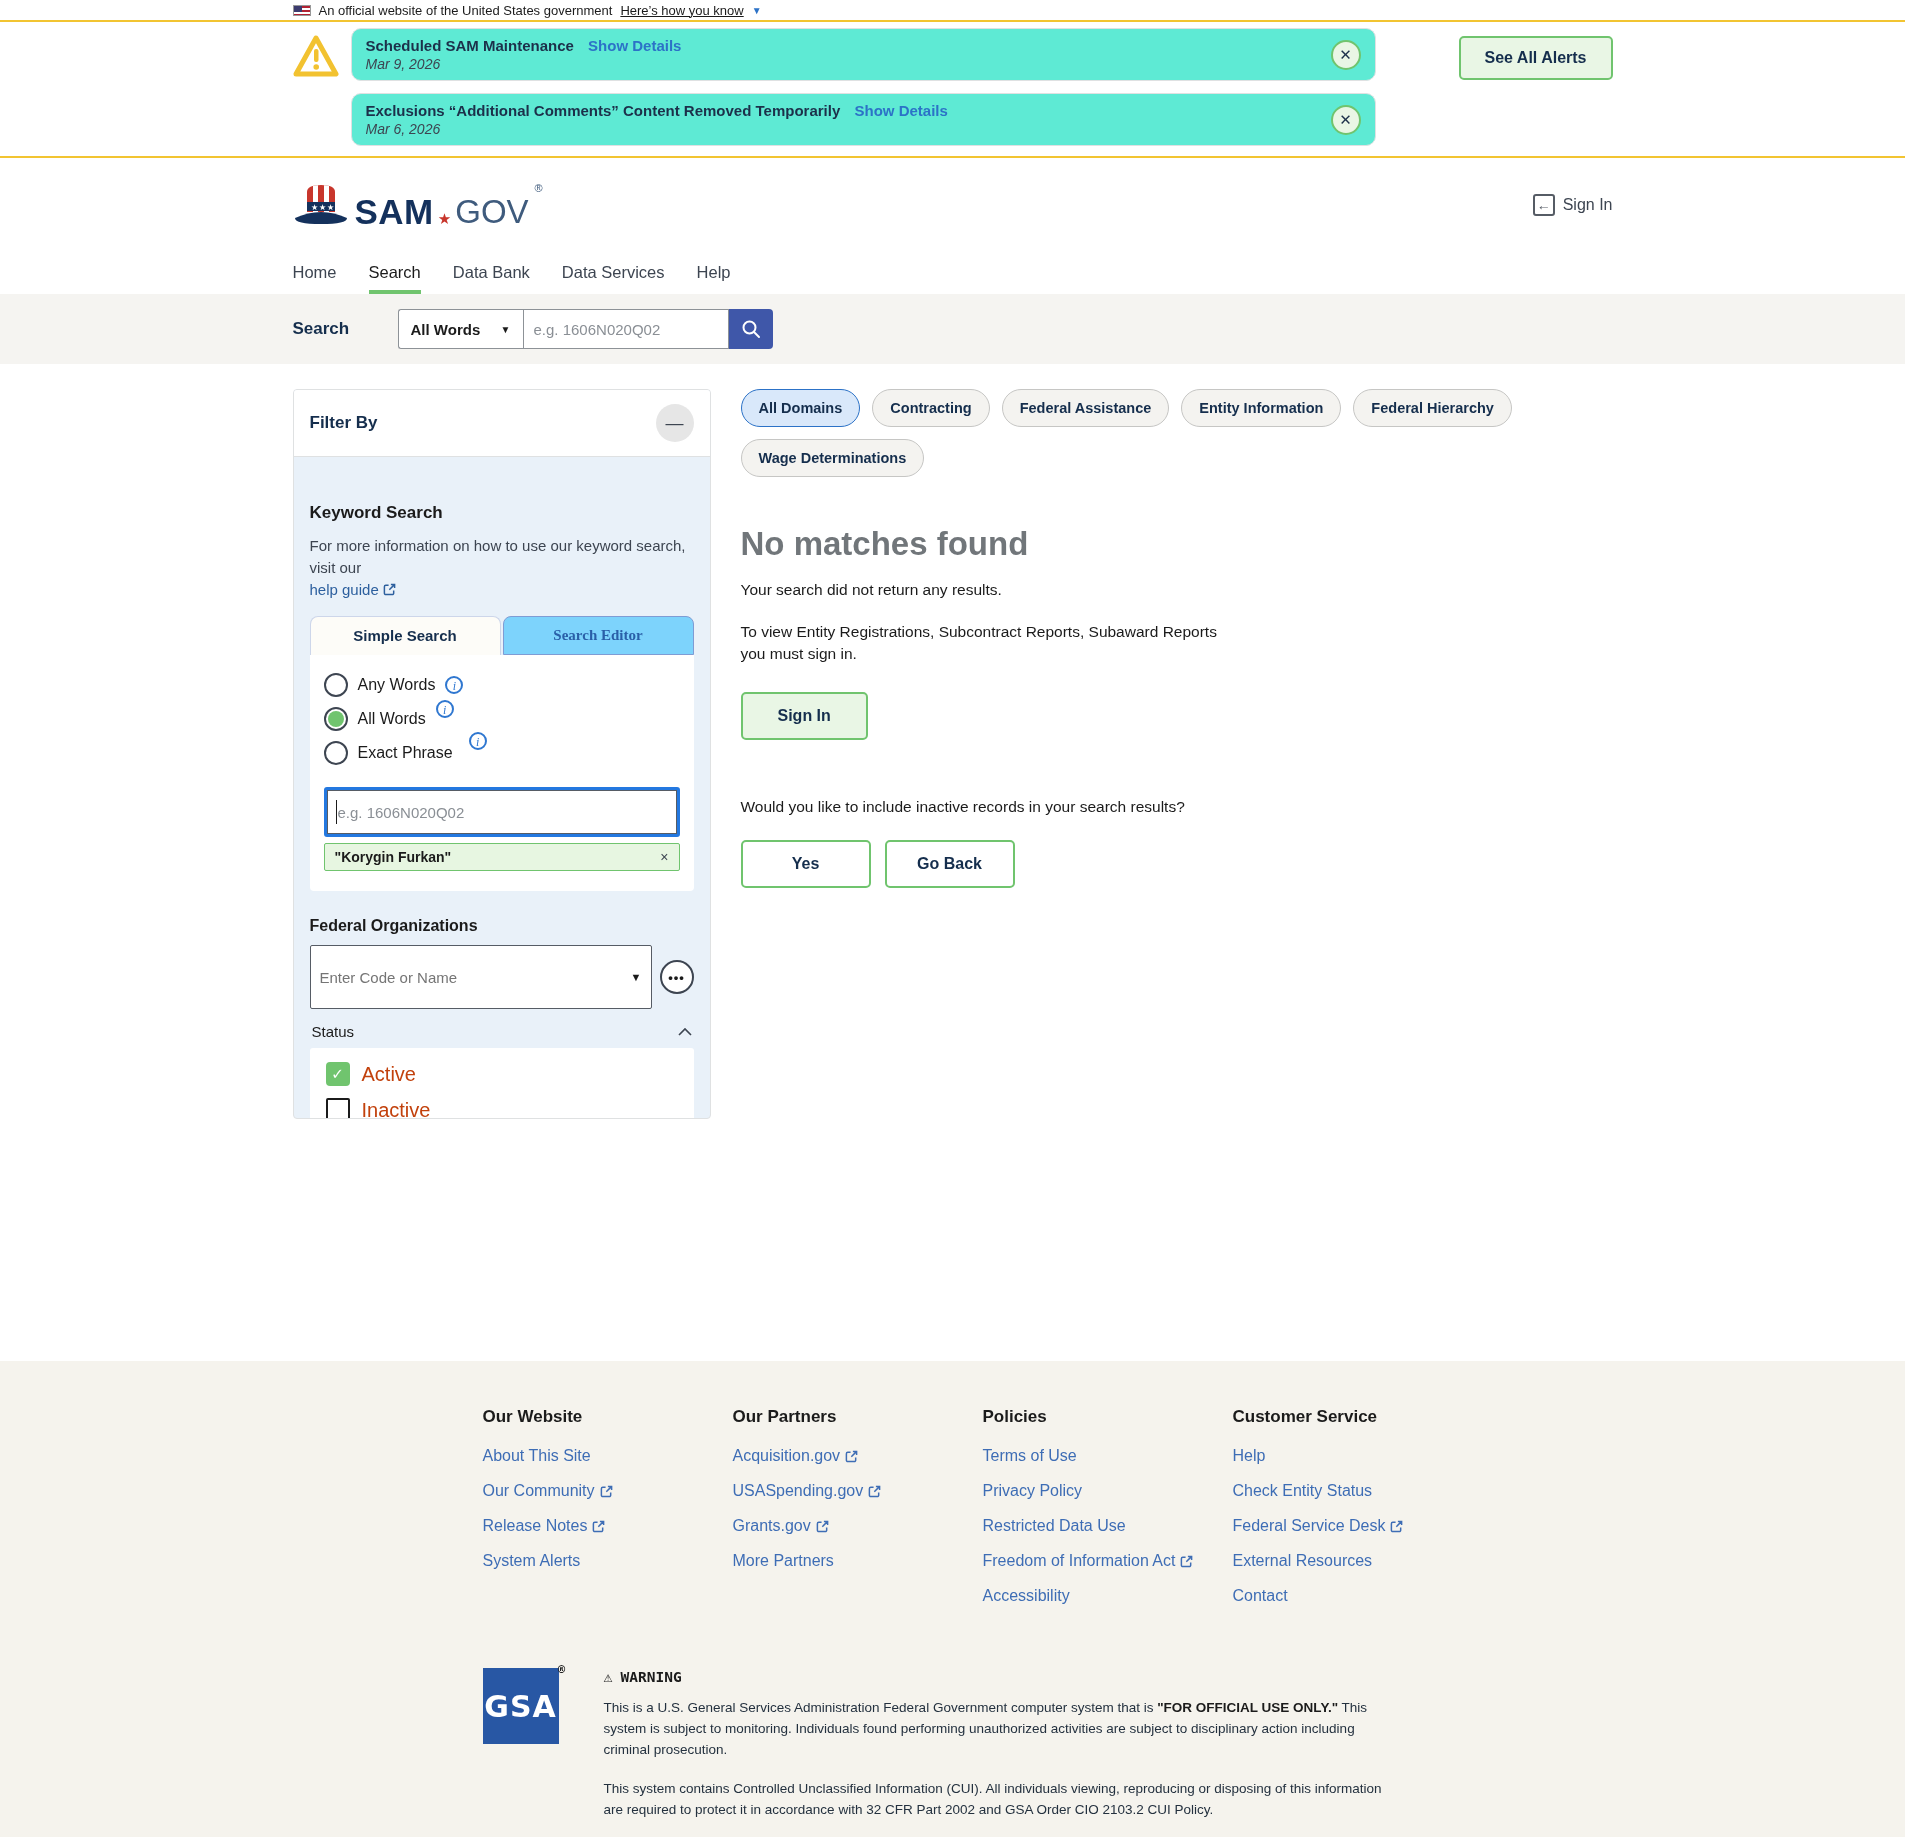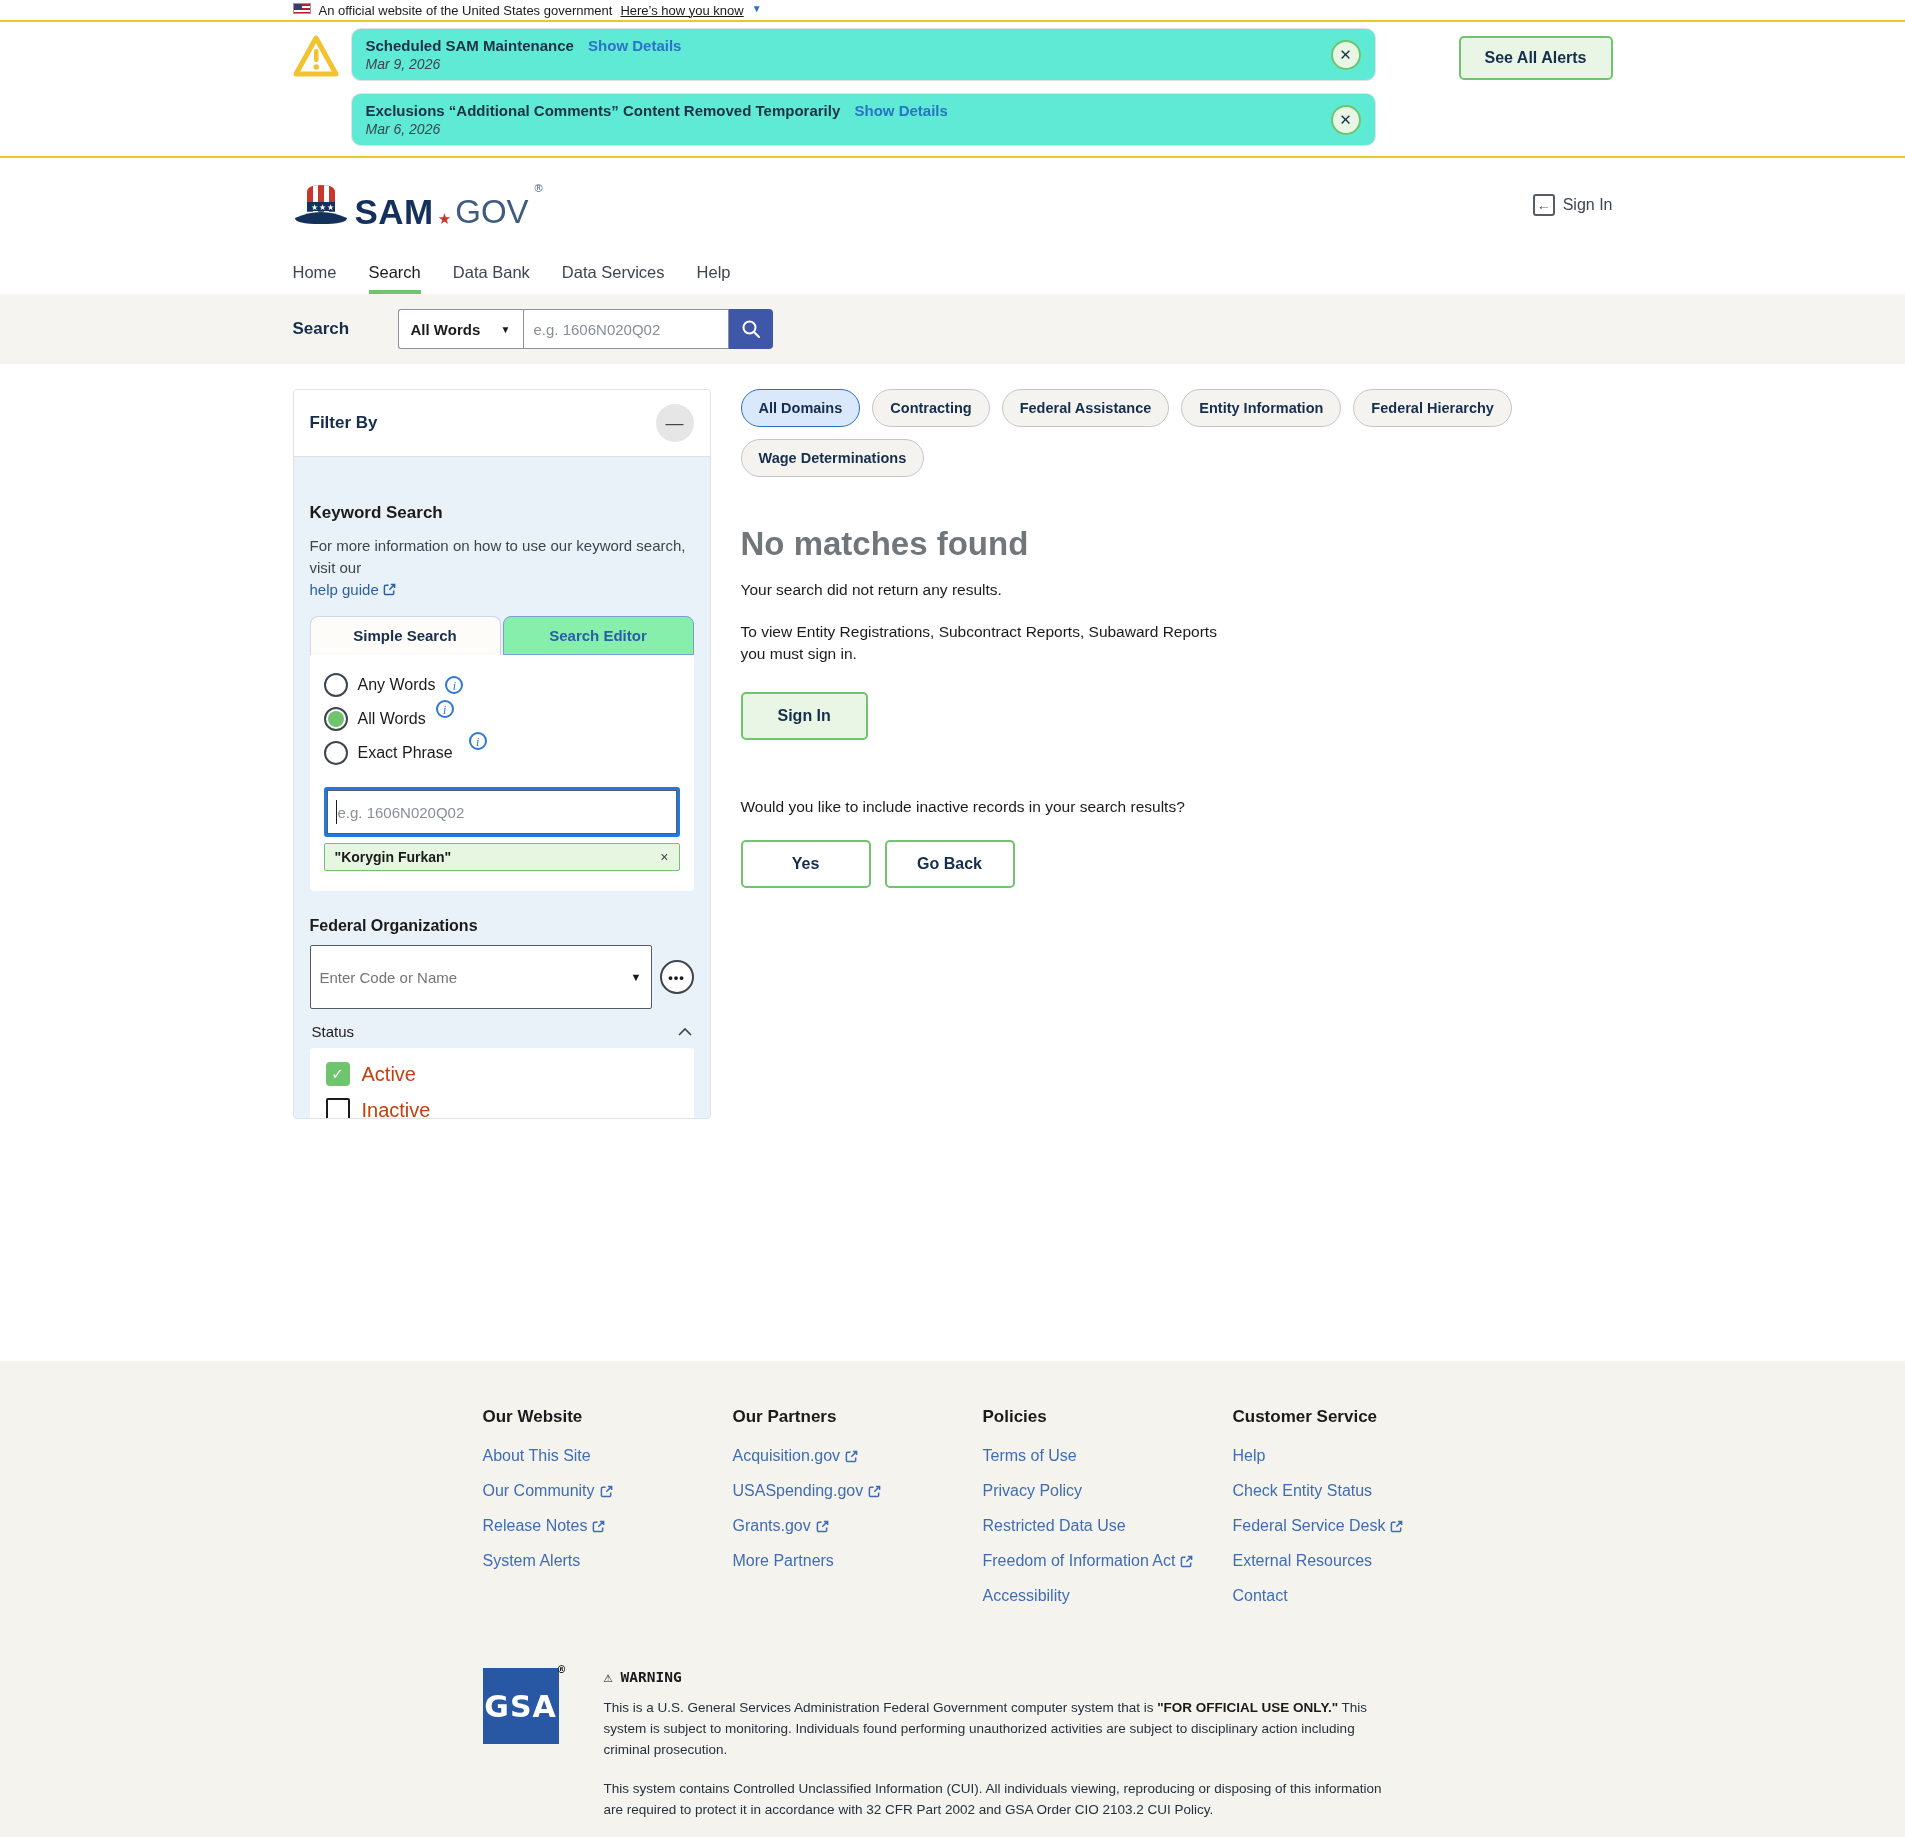--- a/index.html
+++ b/index.html
@@ -1,21 +1,21 @@
 <!DOCTYPE html>
 <html><head>
 <meta charset="utf-8">
 <style>
   * { margin:0; padding:0; box-sizing:border-box; }
   html,body { width:1905px; background:#fff; font-family:"Liberation Sans","DejaVu Sans",sans-serif; color:#1b1b1b; }
   .container { width:1320px; margin:0 auto; position:relative; }
 
   
   .gov-banner { height:22px; background:#fff; border-bottom:2px solid #f2c431; display:flex; align-items:center; }
-  .gov-banner .container { display:flex; gap:8px; font-size:13px; color:#1b1b1b; }
+  .gov-banner .container { display:flex; align-items:center; gap:8px; font-size:13px; color:#1b1b1b; }
   .flag { width:18px; height:11px; position:relative; background:repeating-linear-gradient(#b22234 0 2px,#fff 2px 4px); border:0.5px solid #999; }
   .flag::after { content:""; position:absolute; left:0; top:0; width:8px; height:6px; background:#3c3b6e; }
   .gov-link { color:#1b1b1b; text-decoration:underline; cursor:pointer; }
   .gov-caret { font-size:10px; color:#2c72c7; }
 
   
   .alerts { background:#fff; border-bottom:2px solid #f2c431; padding:6px 0 10px; }
   .alerts .container { display:flex; }
   .warn-tri { width:58px; flex:0 0 58px; padding-top:6px; }
   .alert-stack { width:1025px; display:flex; flex-direction:column; gap:12px; }
@@ -67,21 +67,21 @@
   .collapse-btn { width:38px; height:38px; border-radius:50%; background:#e6e6e6; border:none; color:#3d4551; font-size:18px; cursor:pointer; line-height:1; }
   .filter-body { padding:16px 16px 0; }
   .kw-heading { font-size:17px; font-weight:bold; color:#1b1b1b; margin:30px 0 12px; }
   .kw-info { font-size:15px; color:#3d4551; line-height:1.45; }
   .help-link { color:#2c5f9e; cursor:pointer; display:inline-flex; align-items:center; gap:4px; }
   .ext-svg { flex:0 0 auto; }
 
   .kw-tabs { display:flex; margin-top:16px; }
   .kw-tab { flex:1; text-align:center; font-size:15px; font-weight:bold; padding:10px 7px; border-radius:8px 8px 0 0; cursor:pointer; }
   .kw-tab.active { background:#fdfcf8; color:#152e4d; border:1px solid #cdd6ea; border-bottom:none; position:relative; z-index:2; }
-  .kw-tab.inactive { background:#86efac; color:#2a5fa8; border:1px solid #7f9cd4; margin-left:2px; }
+  .kw-tab.inactive { background:#7dd3fc; color:#2a5fa8; border:1px solid #7f9cd4; margin-left:2px;font-family:Liberation Serif, serif; }
   .kw-panel { background:#fff; border-radius:0 0 4px 4px; padding:18px 14px 20px; position:relative; z-index:1; }
 
   .radio-row { display:flex; align-items:center; gap:10px; margin-bottom:10px; }
   .radio { width:24px; height:24px; border-radius:50%; border:2px solid #3d4551; background:#fff; flex:0 0 24px; position:relative; cursor:pointer; }
   .radio.selected::after { content:""; position:absolute; inset:2px; border-radius:50%; background:#70c46e; }
   .radio-label { font-size:16px; color:#1b1b1b; }
   .info-icon { width:18px; height:18px; border-radius:50%; border:2px solid #2f77d0; color:#2f77d0; font-size:12px; font-style:italic; font-family:"Liberation Serif",serif; text-align:center; line-height:16px; cursor:pointer; flex:0 0 18px; }
   .radio-row.r2 .info-icon { position:relative; top:-10px; }
   .radio-row.r3 .info-icon { position:relative; top:-12px; left:6px; }
 

